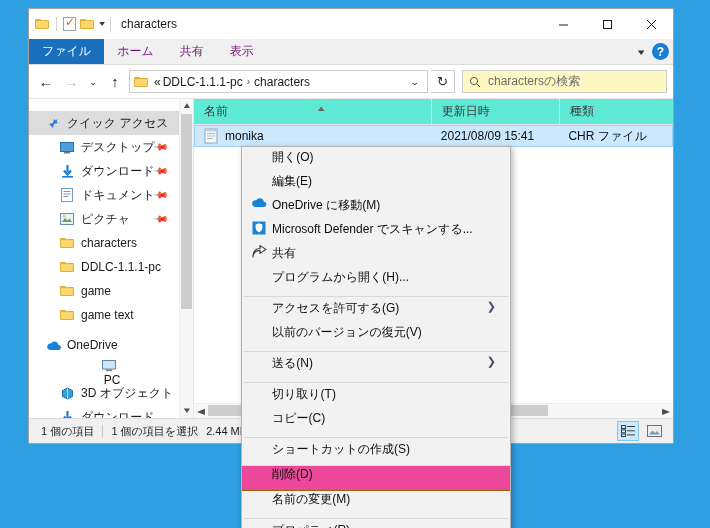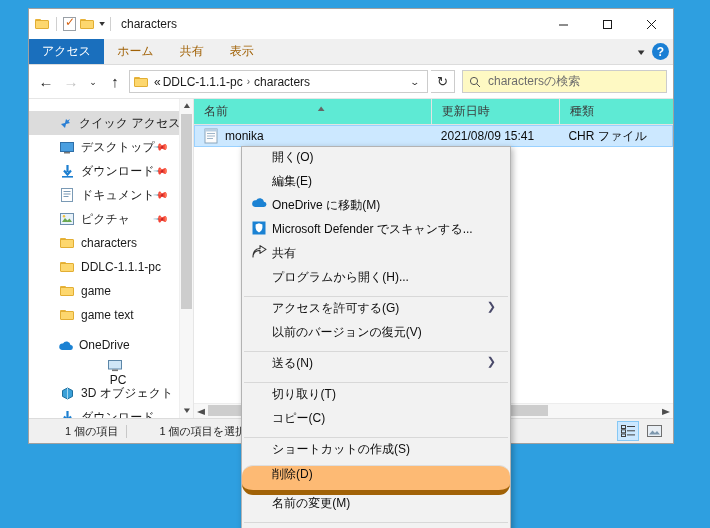--- a/index.html
+++ b/index.html
@@ -128,21 +128,21 @@
     display: flex;
     align-items: stretch;
     flex: 0 0 auto;
     position: relative;
   }
   .rtab {
     padding: 0 13px;
     display: flex;
     align-items: center;
     font-size: 12px;
-    color: #a16207;
+    color: #701a75;
     white-space: nowrap;
   }
   .rtab.file {
     background: #1a6fbd;
     color: #ffffff;
   }
   .ribbon-right {
     position: absolute;
     right: 4px;
     top: 0;
@@ -260,21 +260,21 @@
     box-sizing: border-box;
     overflow: hidden;
     flex: 0 0 auto;
   }
   .sb-item {
     height: 24px;
     display: flex;
     align-items: center;
     font-size: 12px;
     color: #1a1a1a;
-    padding-left: 28px;
+    padding-left: 16px;
     position: relative;
     white-space: nowrap;
   }
   .sb-item.level1 { padding-left: 30px; }
   .sb-item.selected { background: #dcdcdc; }
   .sb-ico {
     width: 16px;
     height: 16px;
     margin-right: 6px;
     flex: 0 0 auto;
@@ -418,21 +418,21 @@
     background: #f0f0f0;
     border-top: 1px solid #dcdcdc;
     display: flex;
     align-items: center;
     font-size: 11px;
     color: #1a1a1a;
     padding: 0 4px;
     flex: 0 0 auto;
     position: relative;
   }
-  .st-text { padding: 0 8px; white-space: nowrap; margin-left: 24px; }
+  .st-text { padding: 0 8px; white-space: nowrap; }
   .st-sep {
     width: 1px; height: 13px;
     background: #c8c8c8;
   }
   .viewbtns {
     position: absolute;
     right: 8px;
     display: flex;
     gap: 4px;
   }
@@ -465,24 +465,23 @@
     height: 24px;
     display: flex;
     align-items: flex-start;
     font-size: 12px;
     color: #0c0c0c;
     padding-left: 6px;
     position: relative;
     white-space: nowrap;
   }
   .mi.hot {
-    background: #fdba74;
+    background: #ec4899;
     border-top: 1px solid #dedede;
-    border-bottom: 5px solid #a16207;
-    border-radius: 11px;
+    border-bottom: 1px solid #a16207;
   }
   .mi-ico {
     width: 22px;
     display: flex;
     align-items: center;
     justify-content: center;
     flex: 0 0 auto;
   }
   .mi-label { padding-left: 2px; }
   .mi-arrow {
@@ -526,21 +525,21 @@
       <div class="wc">
         <svg width="11" height="11" viewBox="0 0 11 11">
             <line x1="1" y1="1" x2="10" y2="10" stroke="#1a1a1a" stroke-width="1"></line>
             <line x1="10" y1="1" x2="1" y2="10" stroke="#1a1a1a" stroke-width="1"></line>
           </svg>
       </div>
     </div>
   </div>
 
   <div class="ribbon">
-    <div class="rtab file">アクセス</div>
+    <div class="rtab file">ファイル</div>
     <div class="rtab">ホーム</div>
     <div class="rtab">共有</div>
     <div class="rtab">表示</div>
     <div class="ribbon-right">
       <span class="rcaret">▾</span>
       <span class="help-ico">?</span>
     </div>
   </div>
 
   <div class="addrbar">

